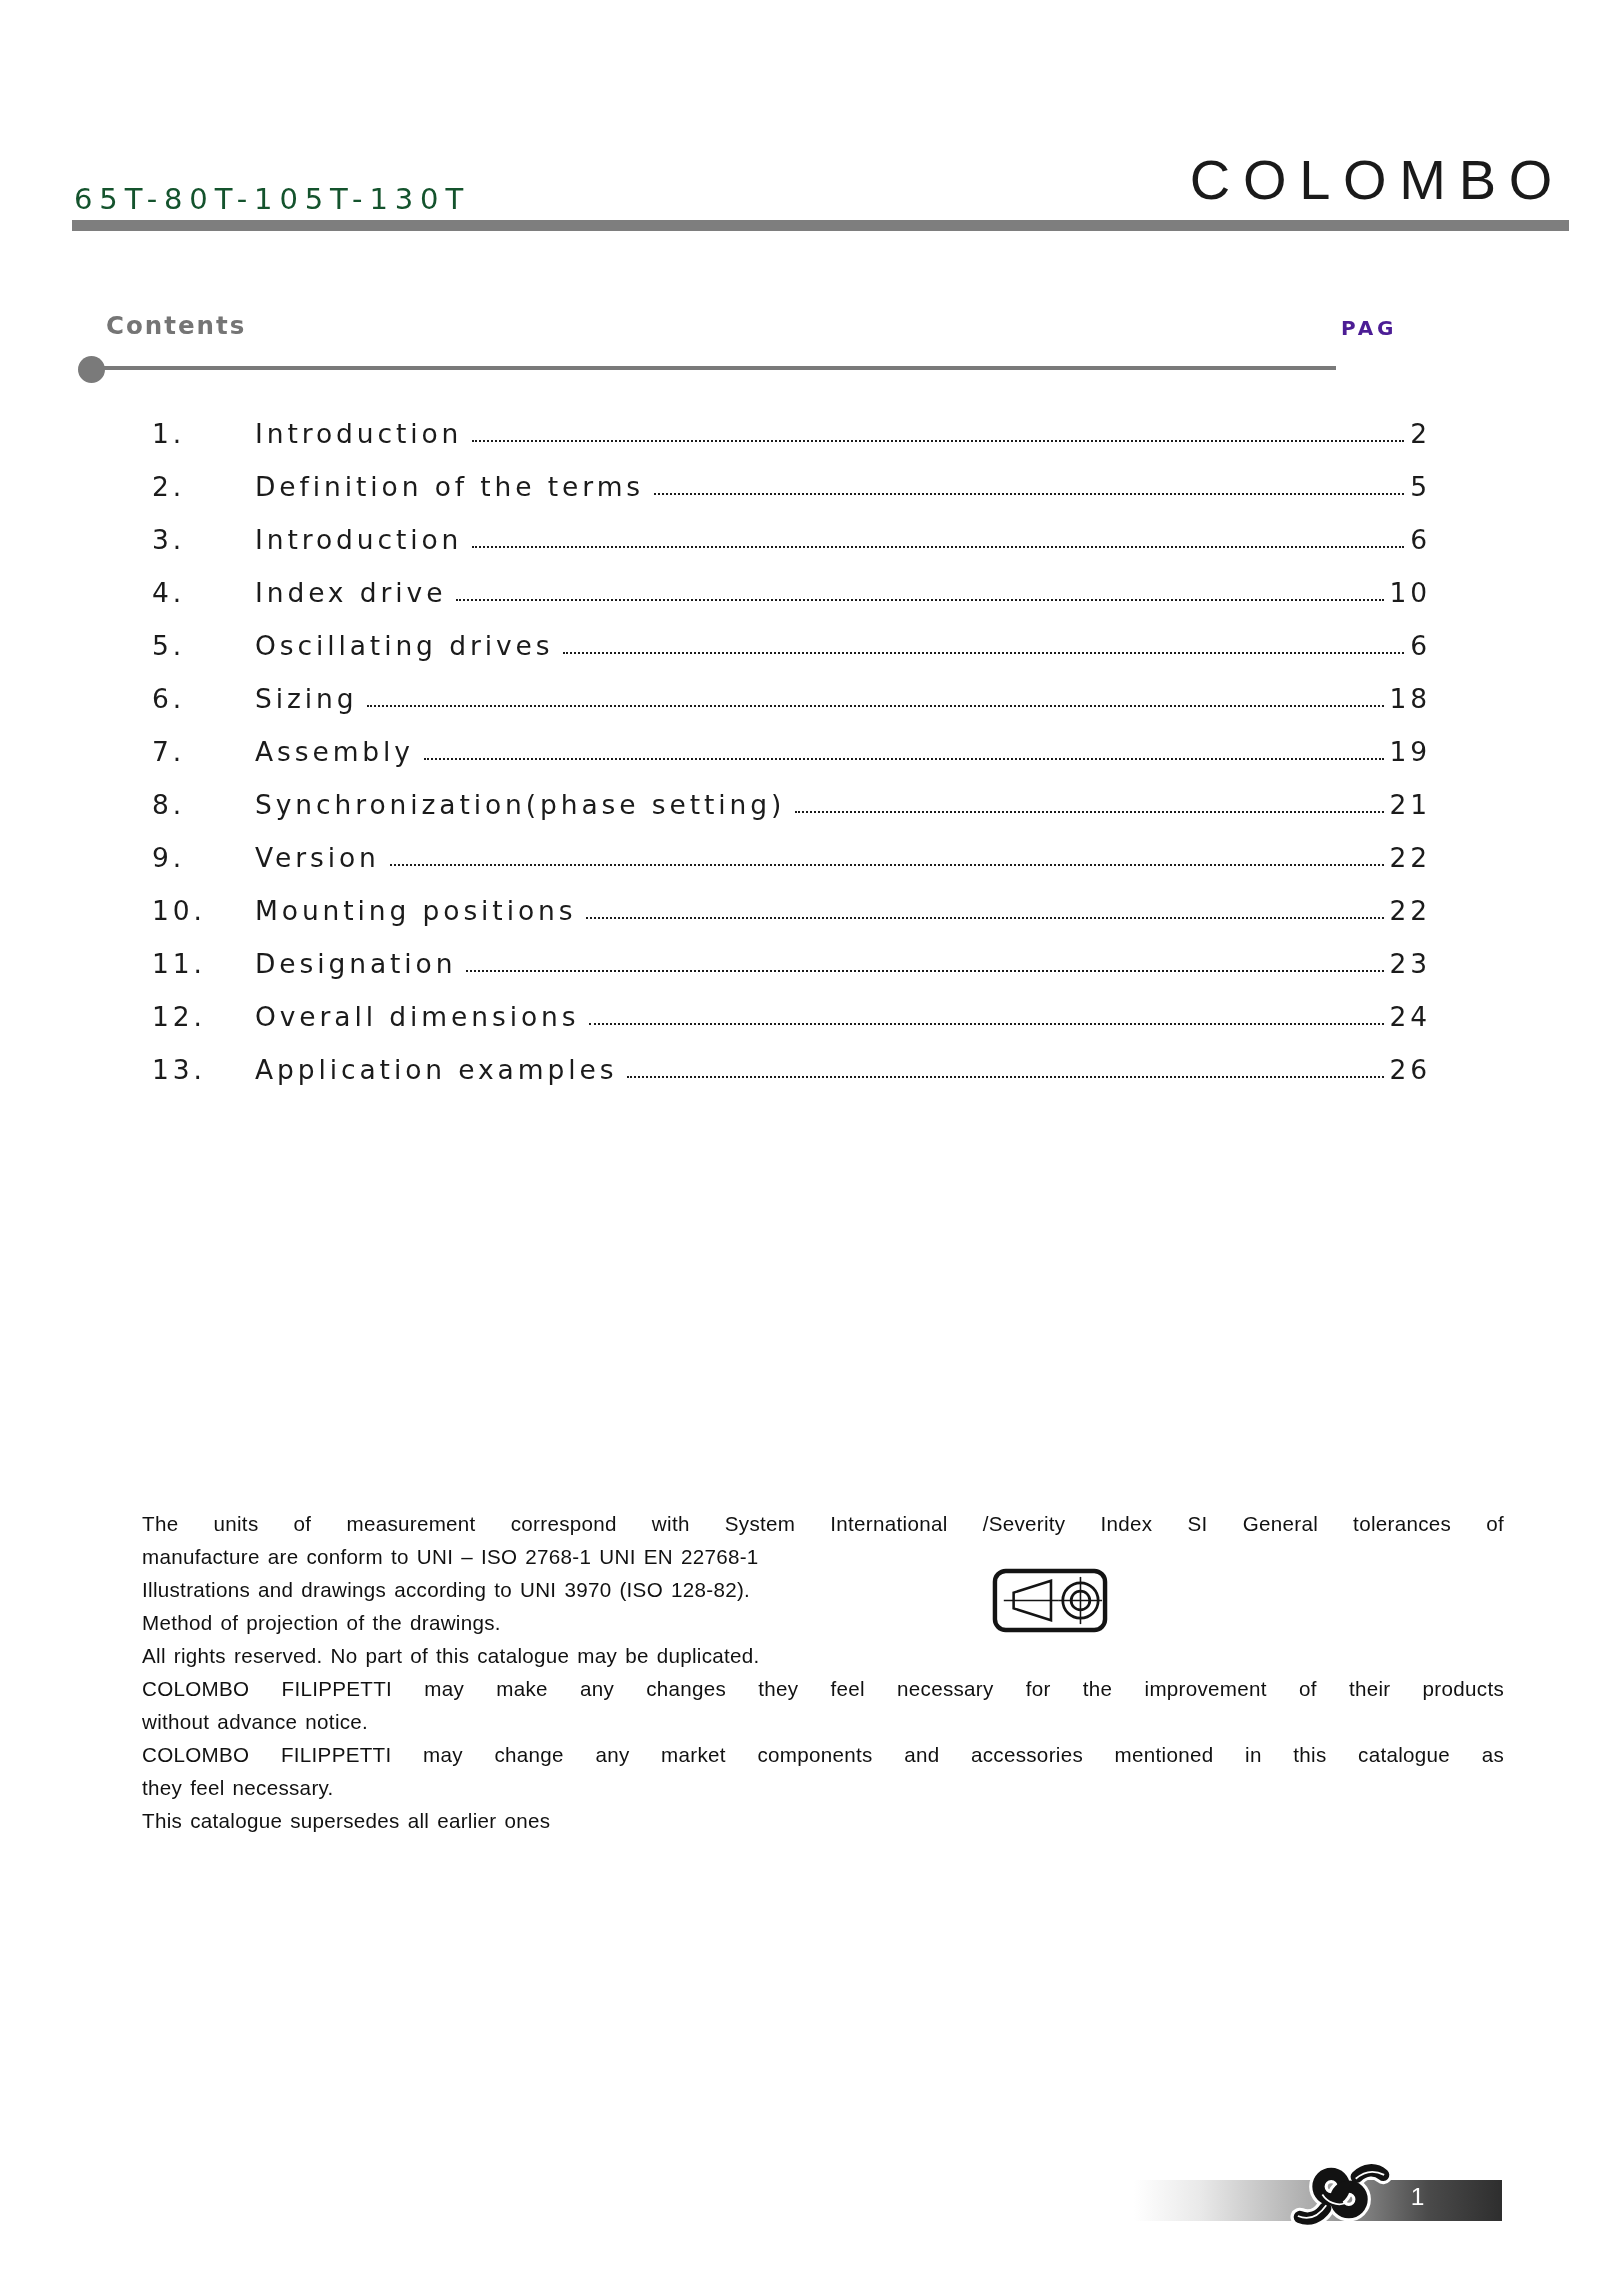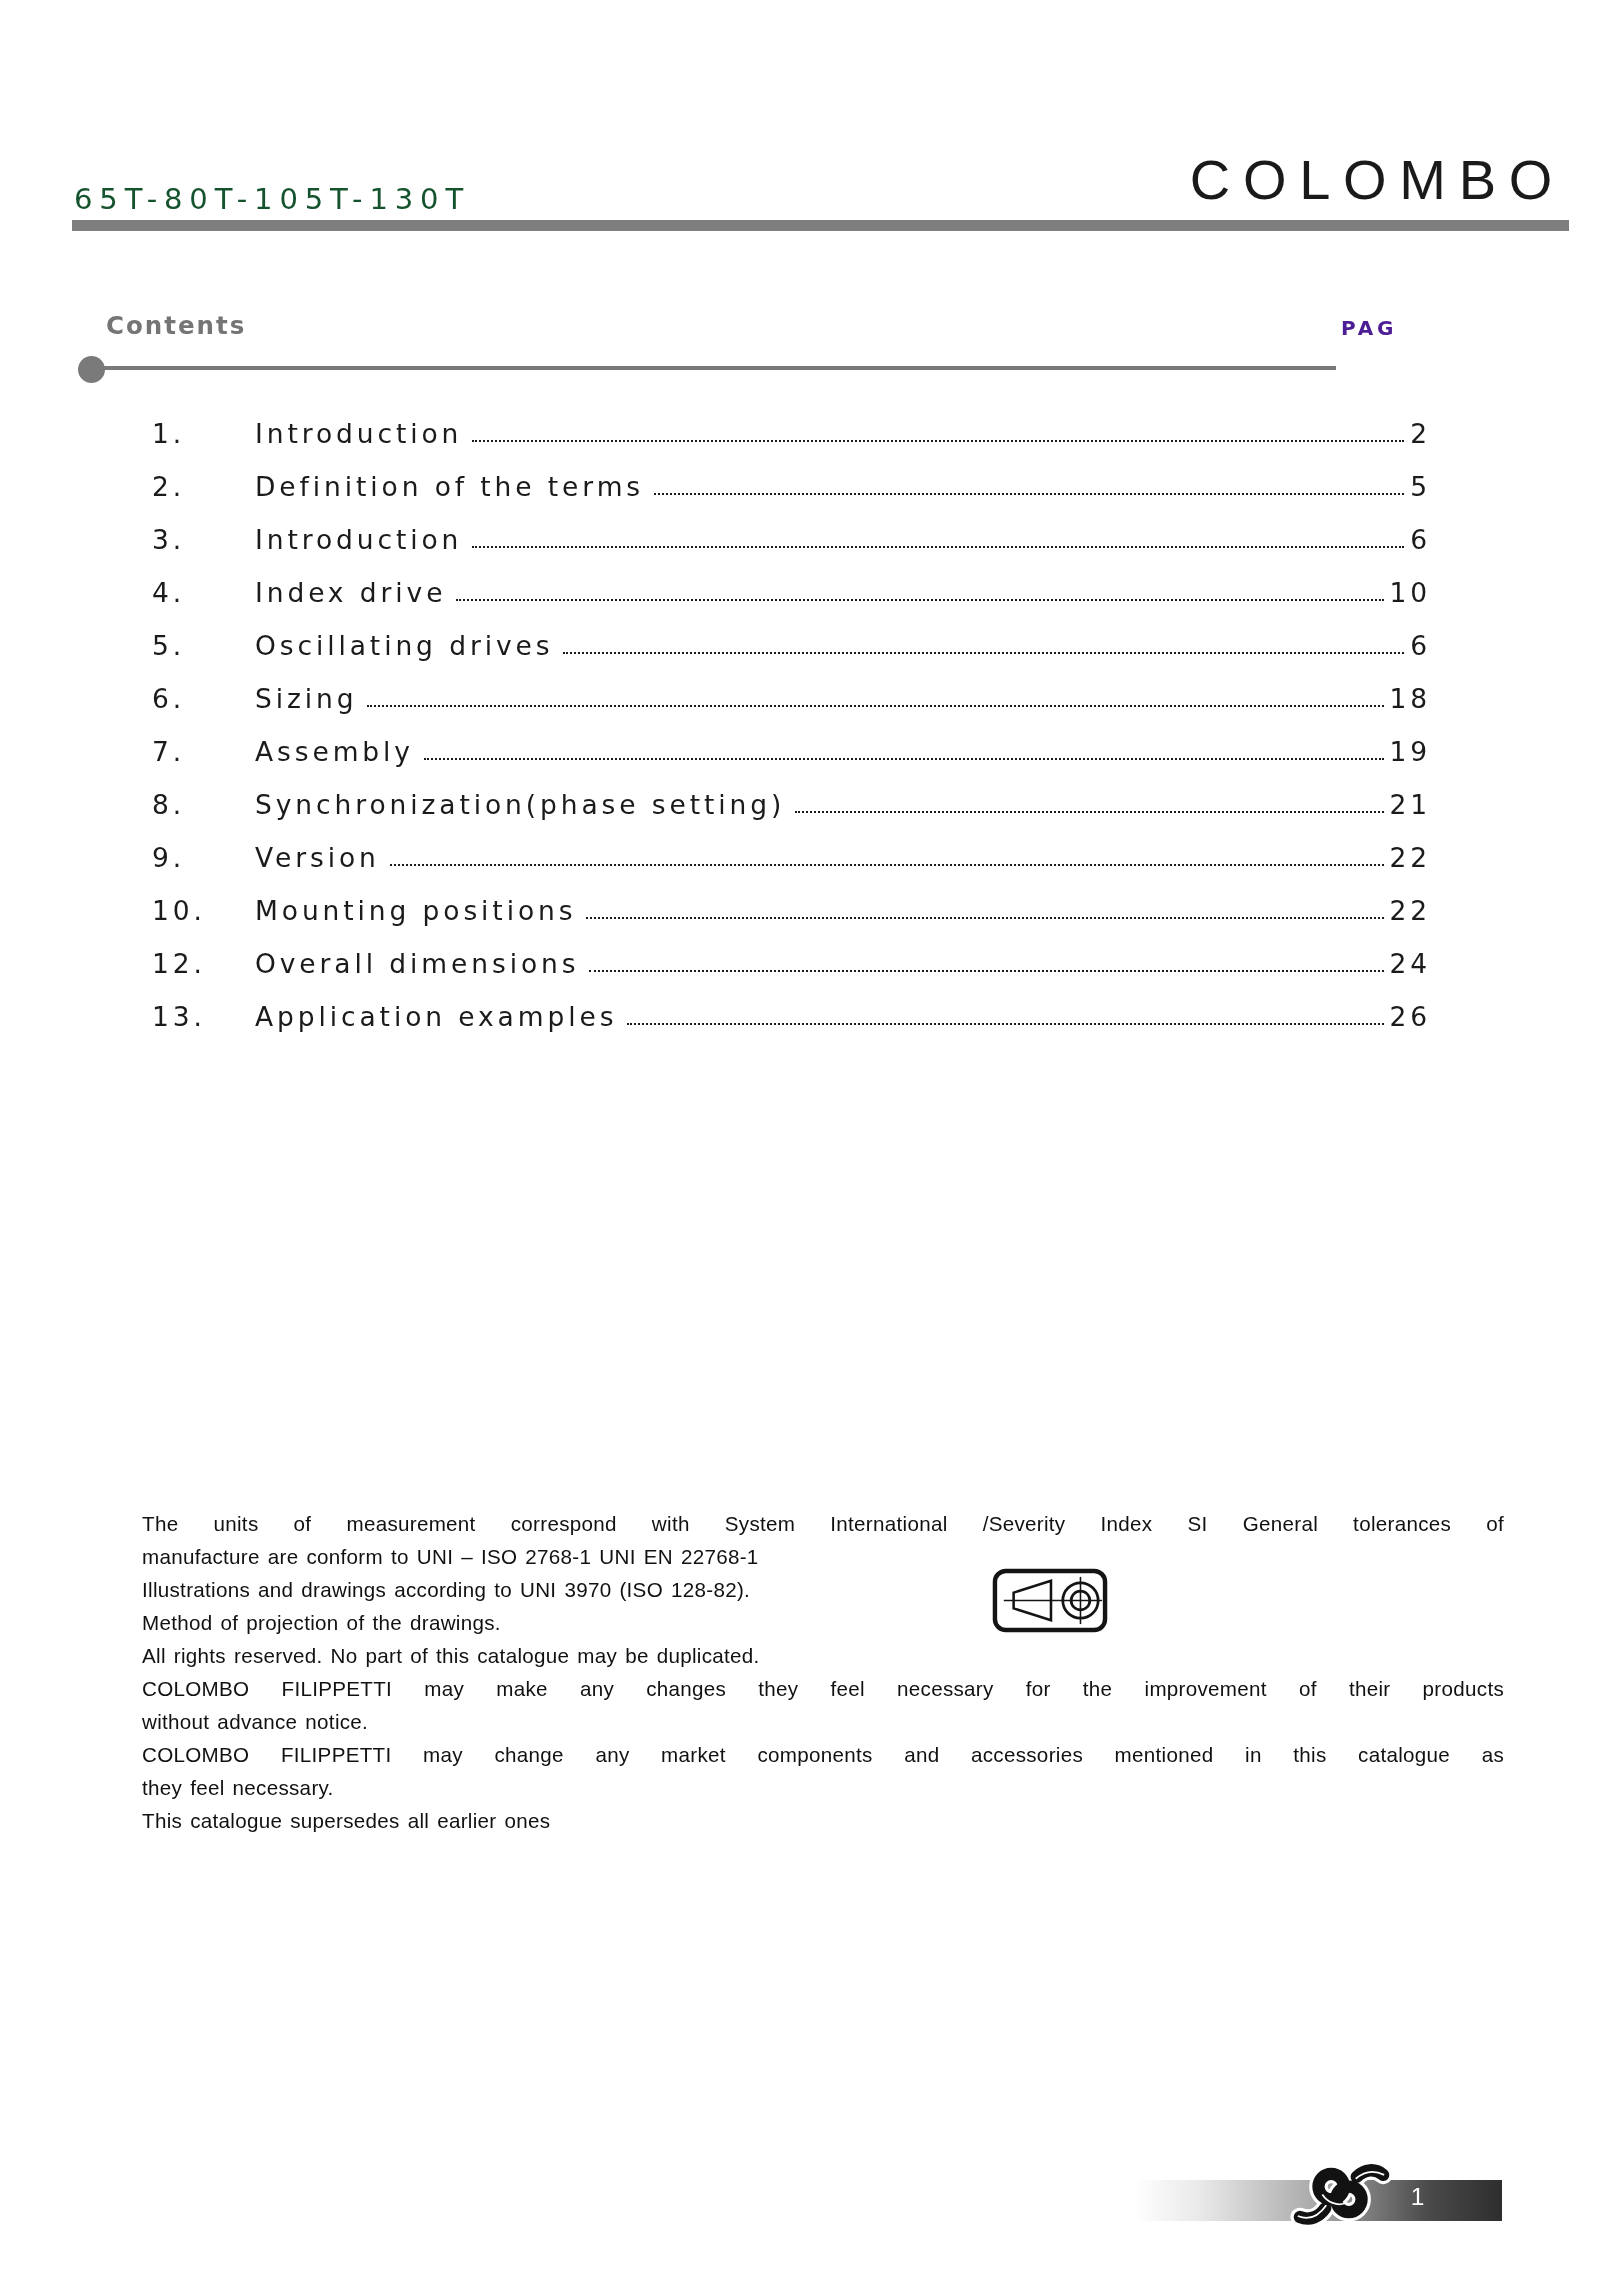--- a/index.html
+++ b/index.html
@@ -236,20 +236,26 @@
       <span class="toc-page">22</span>
     </li>
 
     <li class="toc-row">
       <span class="toc-num">10.</span>
       <span class="toc-title">Mounting positions</span>
       <span class="toc-dots"></span>
       <span class="toc-page">22</span>
     </li>
 
+    <li class="toc-row">
+      <span class="toc-num">11.</span>
+      <span class="toc-title">Designation</span>
+      <span class="toc-dots"></span>
+      <span class="toc-page">23</span>
+    </li>
 
     <li class="toc-row">
       <span class="toc-num">12.</span>
       <span class="toc-title">Overall dimensions</span>
       <span class="toc-dots"></span>
       <span class="toc-page">24</span>
     </li>
 
     <li class="toc-row">
       <span class="toc-num">13.</span>

